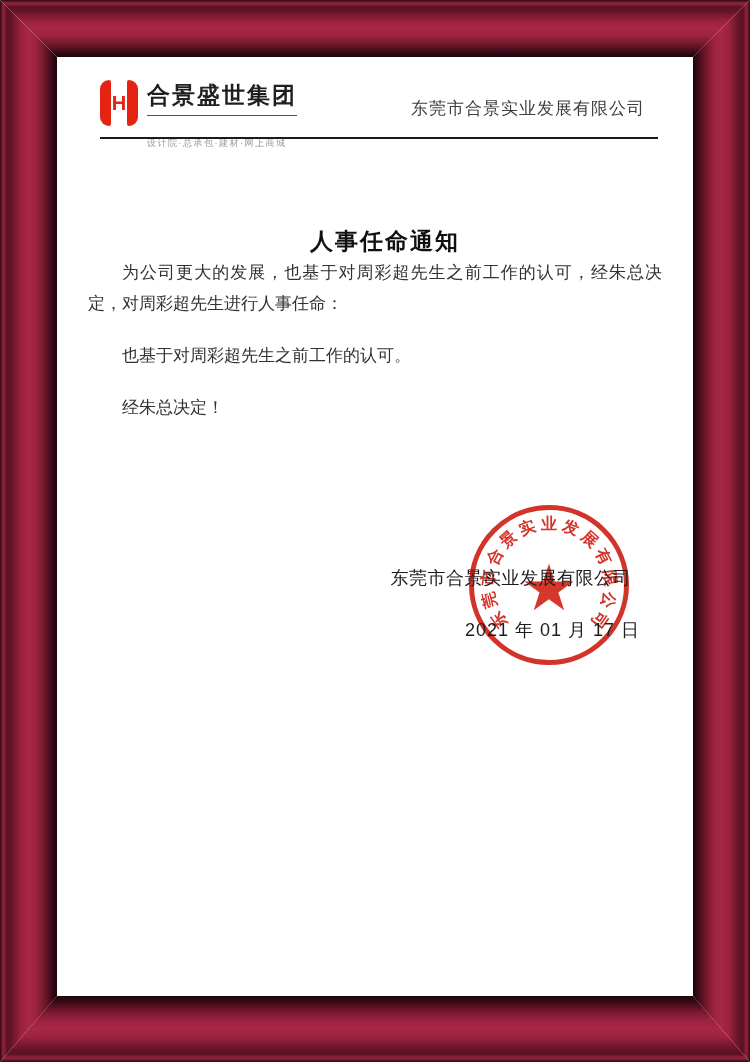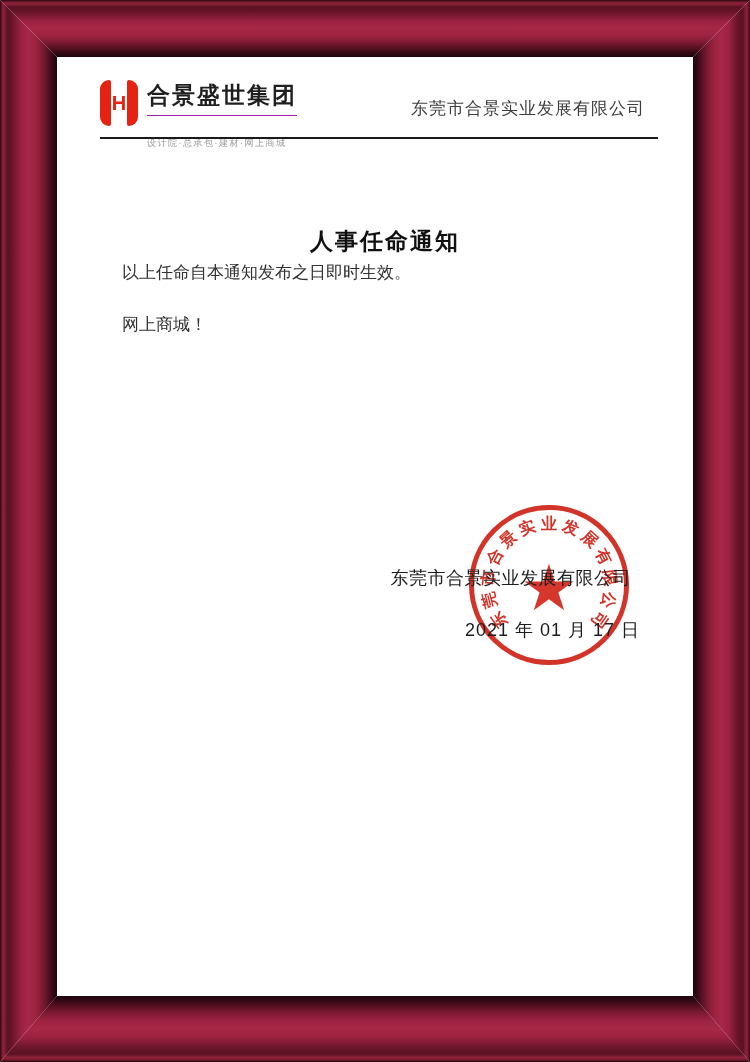--- a/index.html
+++ b/index.html
@@ -86,22 +86,23 @@
         <div class="logo-tagline">设计院·总承包·建材·网上商城</div>
       </div>
     </div>
 
     <div class="header-company">东莞市合景实业发展有限公司</div>
     <div class="header-rule"></div>
 
     <div class="title">人事任命通知</div>
 
     <div class="body-text">
-      <p>以上任命自本通知发布之日即时生效。</p>
-      <p>网上商城！</p>
+      <p>为公司更大的发展，也基于对周彩超先生之前工作的认可，经朱总决定，对周彩超先生进行人事任命：</p>
+      <p>也基于对周彩超先生之前工作的认可。</p>
+      <p>经朱总决定！</p>
     </div>
 
     <div class="seal">
       <div class="seal-ring"></div>
       <div class="seal-arc">
           <span class="seal-char" style="transform: translate(-50%, -50%) rotate(-125deg) translateY(-61px);">东</span>
           <span class="seal-char" style="transform: translate(-50%, -50%) rotate(-104.167deg) translateY(-61px);">莞</span>
           <span class="seal-char" style="transform: translate(-50%, -50%) rotate(-83.3333deg) translateY(-61px);">市</span>
           <span class="seal-char" style="transform: translate(-50%, -50%) rotate(-62.5deg) translateY(-61px);">合</span>
           <span class="seal-char" style="transform: translate(-50%, -50%) rotate(-41.6667deg) translateY(-61px);">景</span>

